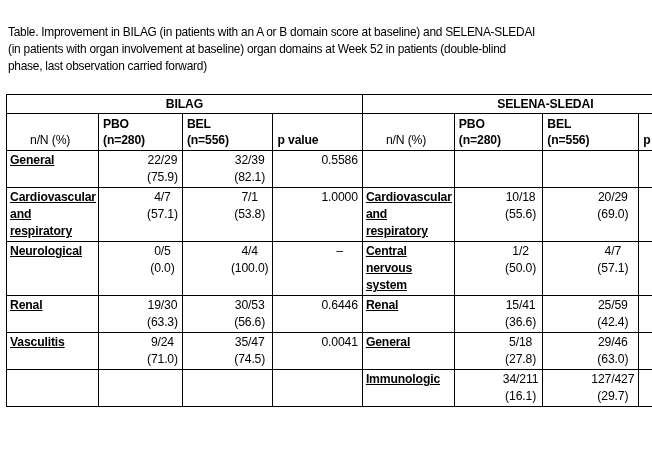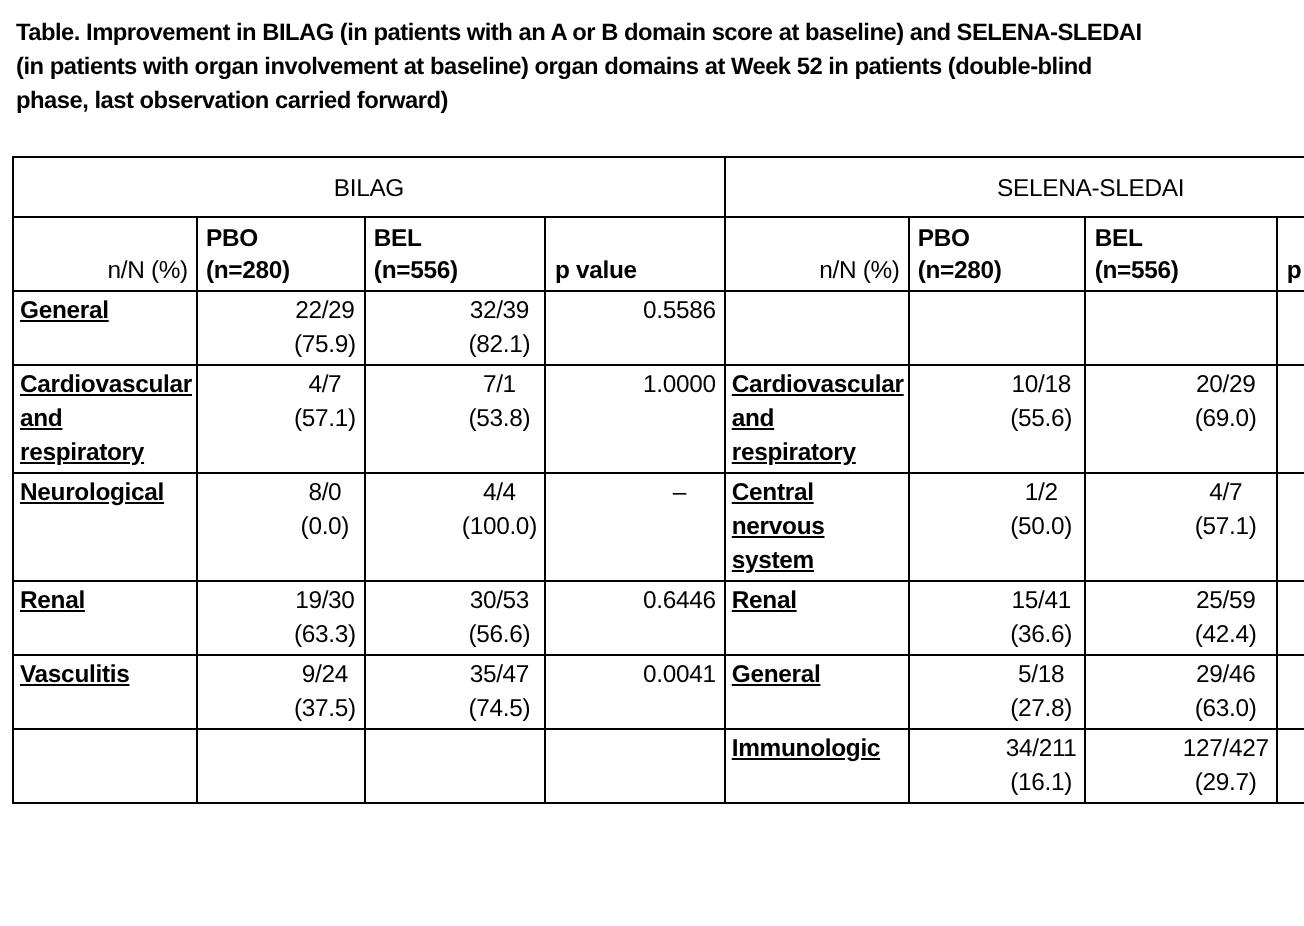--- a/index.html
+++ b/index.html
@@ -5,57 +5,56 @@
   * { box-sizing: border-box; }
   html, body { margin: 0; padding: 0; }
   body {
     width: 652px; height: 463px;
     background: #ffffff;
     color: #000000;
     font-family: "Liberation Sans", sans-serif;
     overflow: hidden;
   }
   .title {
-    margin: 8px 8px 0 8px;
-    font-weight: 700;
+    margin: 24px 8px 0 8px;
+    font-weight: 400;
     font-size: 11.9px;
     line-height: 17px;
     letter-spacing: -0.25px;
     white-space: pre-line;
   }
   table.results {
     margin: 19px 0 0 6px;
     border-collapse: collapse;
     table-layout: fixed;
   }
   th, td {
     border: 1px solid #000000;
     font-size: 12.2px;
     letter-spacing: -0.15px;
     padding: 1px 4px;
     overflow: hidden;
   }
   tr.group-row th {
-    height: 30px;
-    font-weight: 400;
+    height: 19px;
+    font-weight: 700;
     vertical-align: middle;
     padding: 0;
   }
   tr.colhead-row th {
     height: 37px;
     font-weight: 700;
     text-align: left;
     vertical-align: bottom;
     white-space: pre-line;
     line-height: 16px;
     padding-bottom: 2px;
   }
   tr.colhead-row th.rowlabel-h {
     font-weight: 400;
-    text-align: right;
     padding-left: 23px;
   }
   tbody td {
     height: 36px;
     vertical-align: top;
     line-height: 17px;
   }
   td.label {
     font-weight: 700;
     text-align: left;
@@ -130,21 +129,21 @@
           <td class="val">1.0000</td>
           <td class="label">Cardiovascular and respiratory</td>
           <td class="val">10/18
 (55.6)</td>
           <td class="val">20/29
 (69.0)</td>
           <td class="val">0.3710</td>
         </tr>
         <tr>
           <td class="label">Neurological</td>
-          <td class="val">8/0 (0.0)</td>
+          <td class="val">0/5 (0.0)</td>
           <td class="val">4/4
 (100.0)</td>
           <td class="val">–</td>
           <td class="label">Central nervous system</td>
           <td class="val">1/2
 (50.0)</td>
           <td class="val">4/7
 (57.1)</td>
           <td class="val">1.0000</td>
         </tr>
@@ -158,21 +157,21 @@
           <td class="label">Renal</td>
           <td class="val">15/41
 (36.6)</td>
           <td class="val">25/59
 (42.4)</td>
           <td class="val">1.1200</td>
         </tr>
         <tr>
           <td class="label">Vasculitis</td>
           <td class="val">9/24
-(37.5)</td>
+(71.0)</td>
           <td class="val">35/47
 (74.5)</td>
           <td class="val">0.0041</td>
           <td class="label">General</td>
           <td class="val">5/18
 (27.8)</td>
           <td class="val">29/46
 (63.0)</td>
           <td class="val">0.0138</td>
         </tr>

